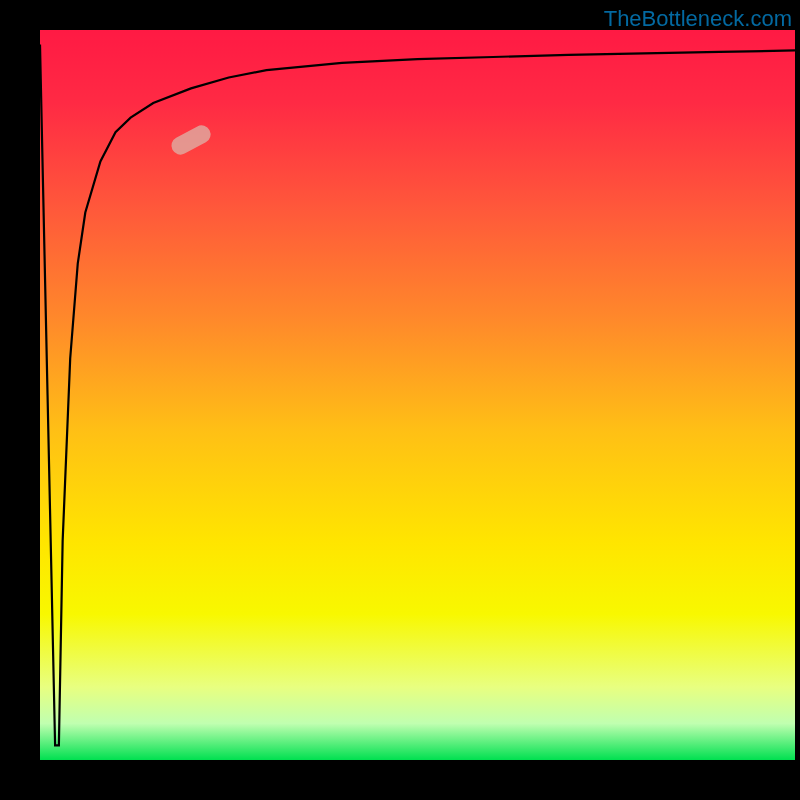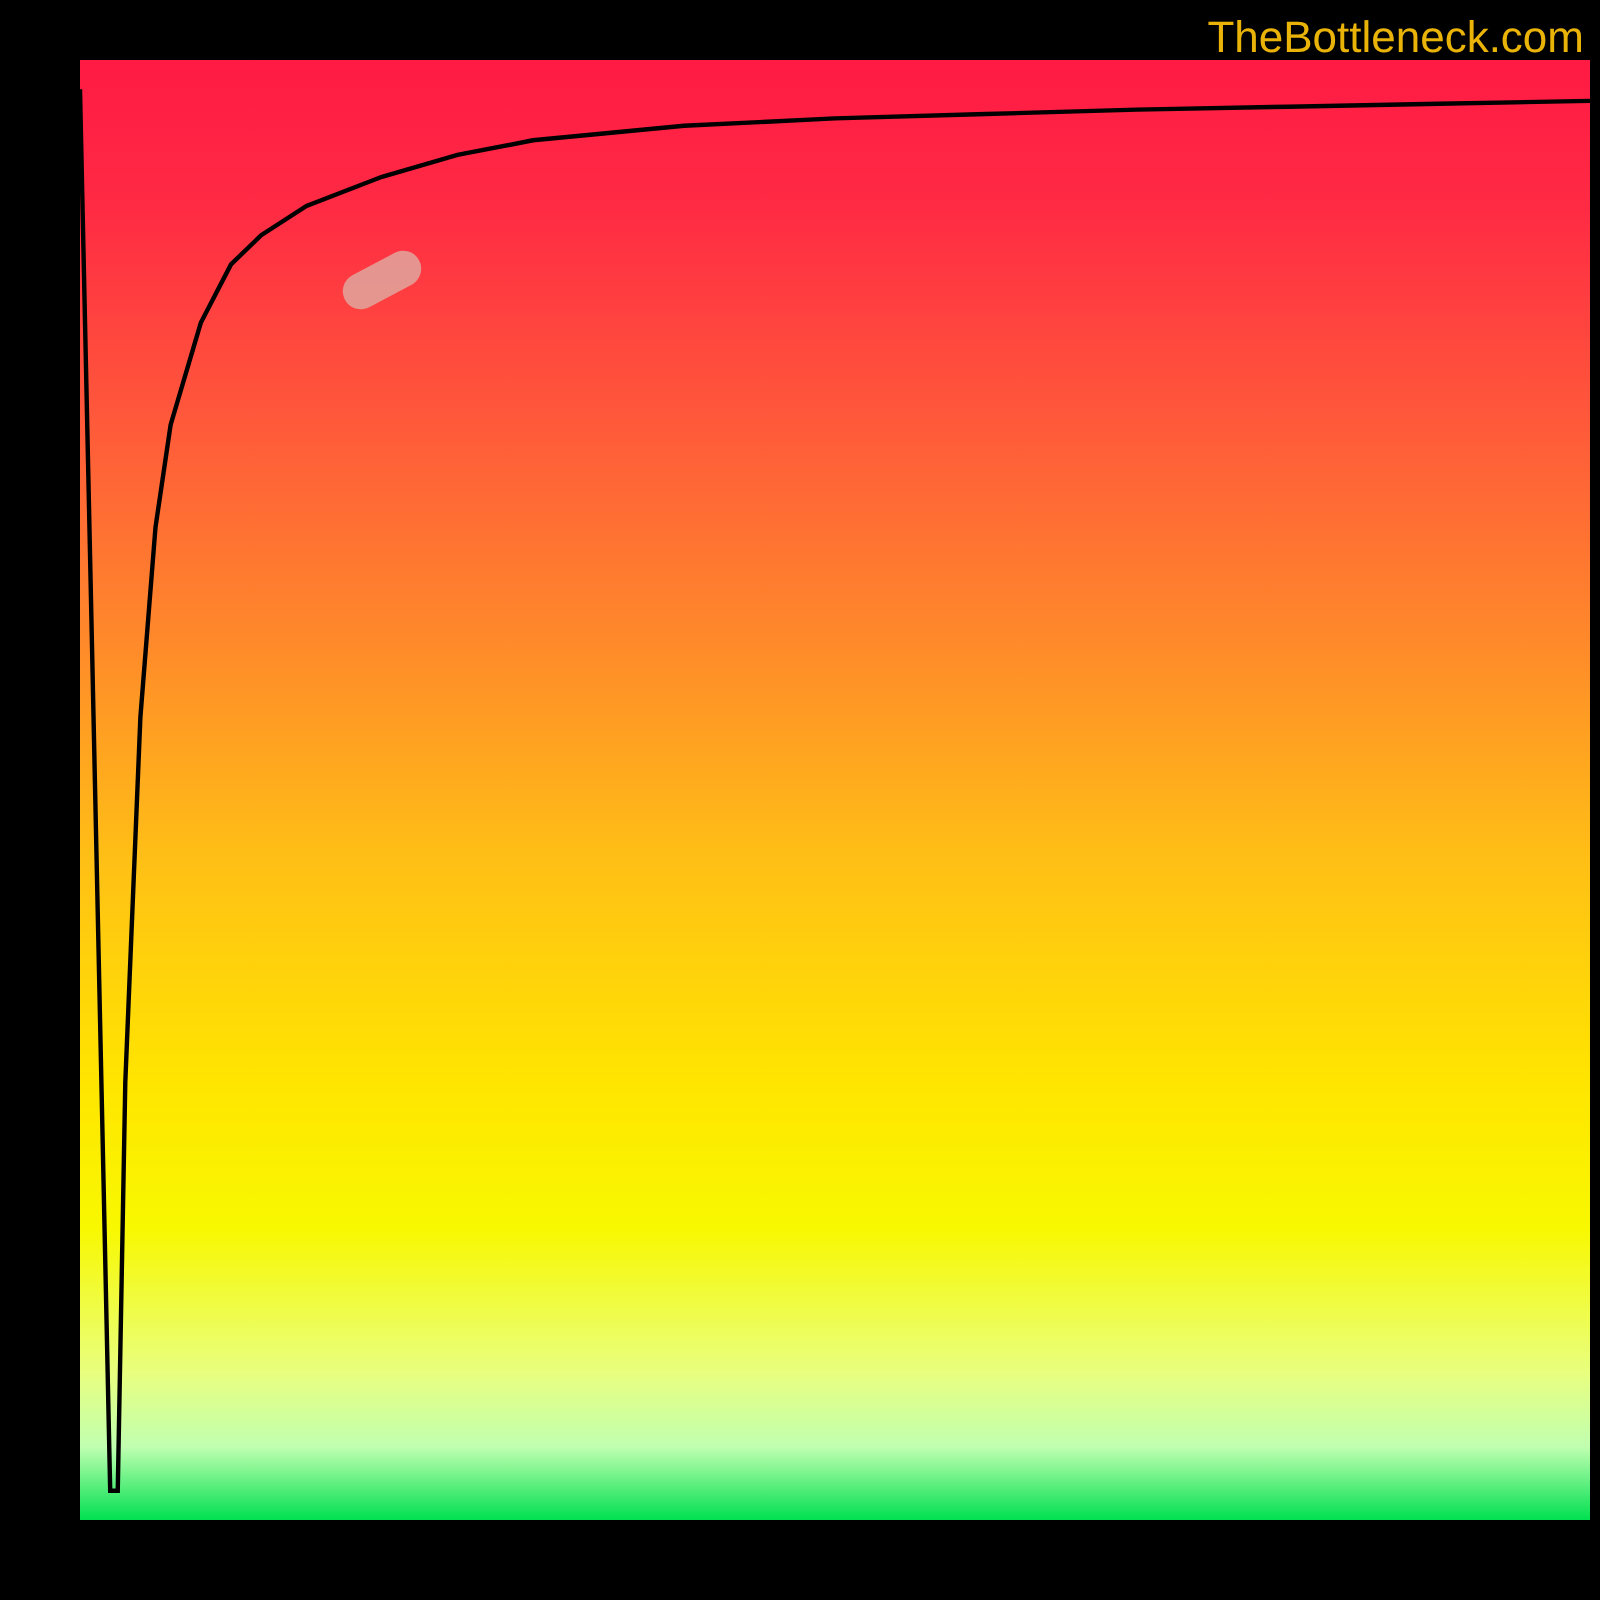--- a/index.html
+++ b/index.html
@@ -8,21 +8,21 @@
     height: 800px;
     background: #000;
     position: relative;
     font-family: Arial, sans-serif;
     overflow: hidden;
   }
   .watermark {
     position: absolute;
     top: 6px;
     right: 8px;
-    color: #eab308;
+    color: #0369a1;
     font-size: 22px;
     font-weight: 500;
     z-index: 10;
   }
   .plot-area {
     position: absolute;
     left: 40px;
     top: 30px;
     width: 755px;
     height: 730px;

